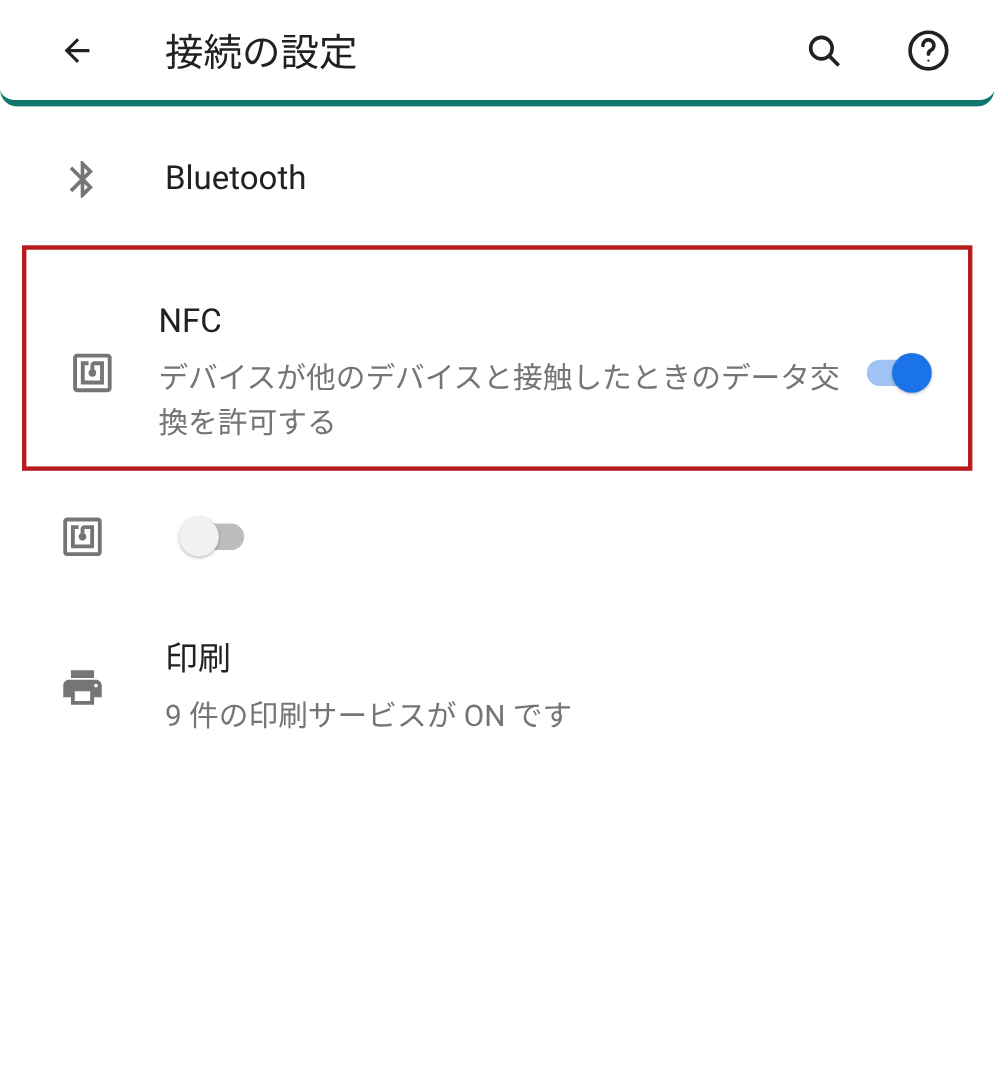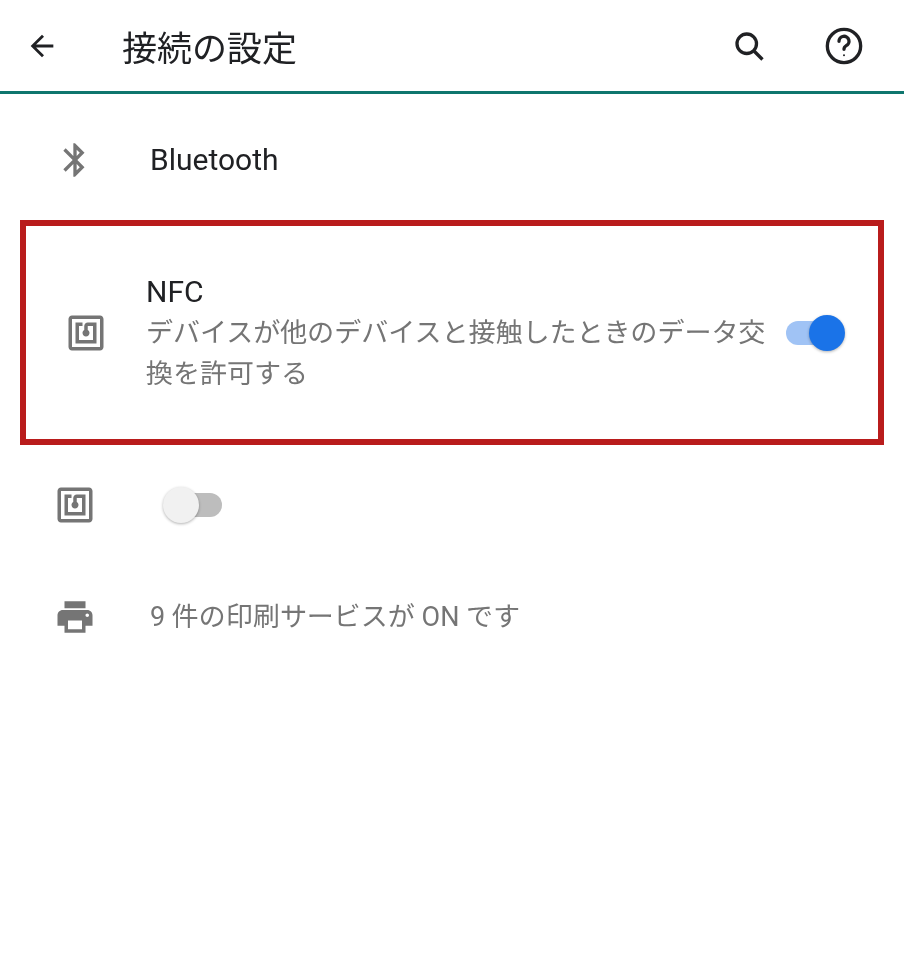--- a/index.html
+++ b/index.html
@@ -6,23 +6,24 @@
     body {
       width: 904px;
       height: 979px;
       font-family: 'Roboto', 'Noto Sans JP', -apple-system, sans-serif;
       background: #fff;
       color: #202124;
     }
     .header {
       display: flex;
       align-items: center;
-      padding: 20px 40px 20px 22px;
-      border-bottom: 3px solid #0f766e;
+      padding: 20px 40px 20px 50px;
+      border-bottom: 6px solid #0f766e;
       gap: 60px;
+      border-radius: 16px;
     }
     .header-title {
       font-size: 35px;
       font-weight: 400;
       flex: 1;
     }
     .header-actions {
       display: flex;
       gap: 55px;
       align-items: center;
@@ -38,23 +39,23 @@
     .list {
       padding-top: 10px;
     }
     .list-item {
       display: flex;
       align-items: center;
       padding: 35px 18px 35px 0;
       cursor: pointer;
     }
     .list-item.highlighted {
-      border: 6px solid #b91c1c;
+      border: 4px solid #b91c1c;
       margin: 4px 20px 4px 20px;
-      padding: 45px 20px 45px 0;
+      padding: 45px 20px 19px 0;
     }
     .list-item.highlighted .item-icon {
       width: 120px;
     }
     .item-icon {
       width: 150px;
       display: flex;
       align-items: center;
       justify-content: center;
       flex-shrink: 0;
@@ -67,21 +68,21 @@
       font-size: 30px;
       font-weight: 400;
       color: #202124;
       line-height: 1.4;
     }
     .item-subtitle {
       font-size: 27px;
       font-weight: 400;
       color: #757575;
       line-height: 1.5;
-      margin-top: 0;
+      margin-top: 10px;
     }
     .item-switch {
       width: 90px;
       display: flex;
       align-items: center;
       justify-content: center;
       flex-shrink: 0;
     }
     .switch {
       position: relative;
@@ -184,17 +185,18 @@
   </div>
 
 
   <div class="list-item">
     <div class="item-icon">
       <svg width="42" height="42" viewBox="0 0 24 24" fill="#757575">
         <path d="M19 8H5c-1.66 0-3 1.34-3 3v6h4v4h12v-4h4v-6c0-1.66-1.34-3-3-3zm-3 11H8v-5h8v5zm3-7c-.55 0-1-.45-1-1s.45-1 1-1 1 .45 1 1-.45 1-1 1zm-1-9H6v4h12V3z"></path>
       </svg>
     </div>
     <div class="item-body">
+      <div class="item-title">印刷</div>
       <div class="item-subtitle">9 件の印刷サービスが ON です</div>
     </div>
   </div>
 
 </div>
 
 </body></html>

